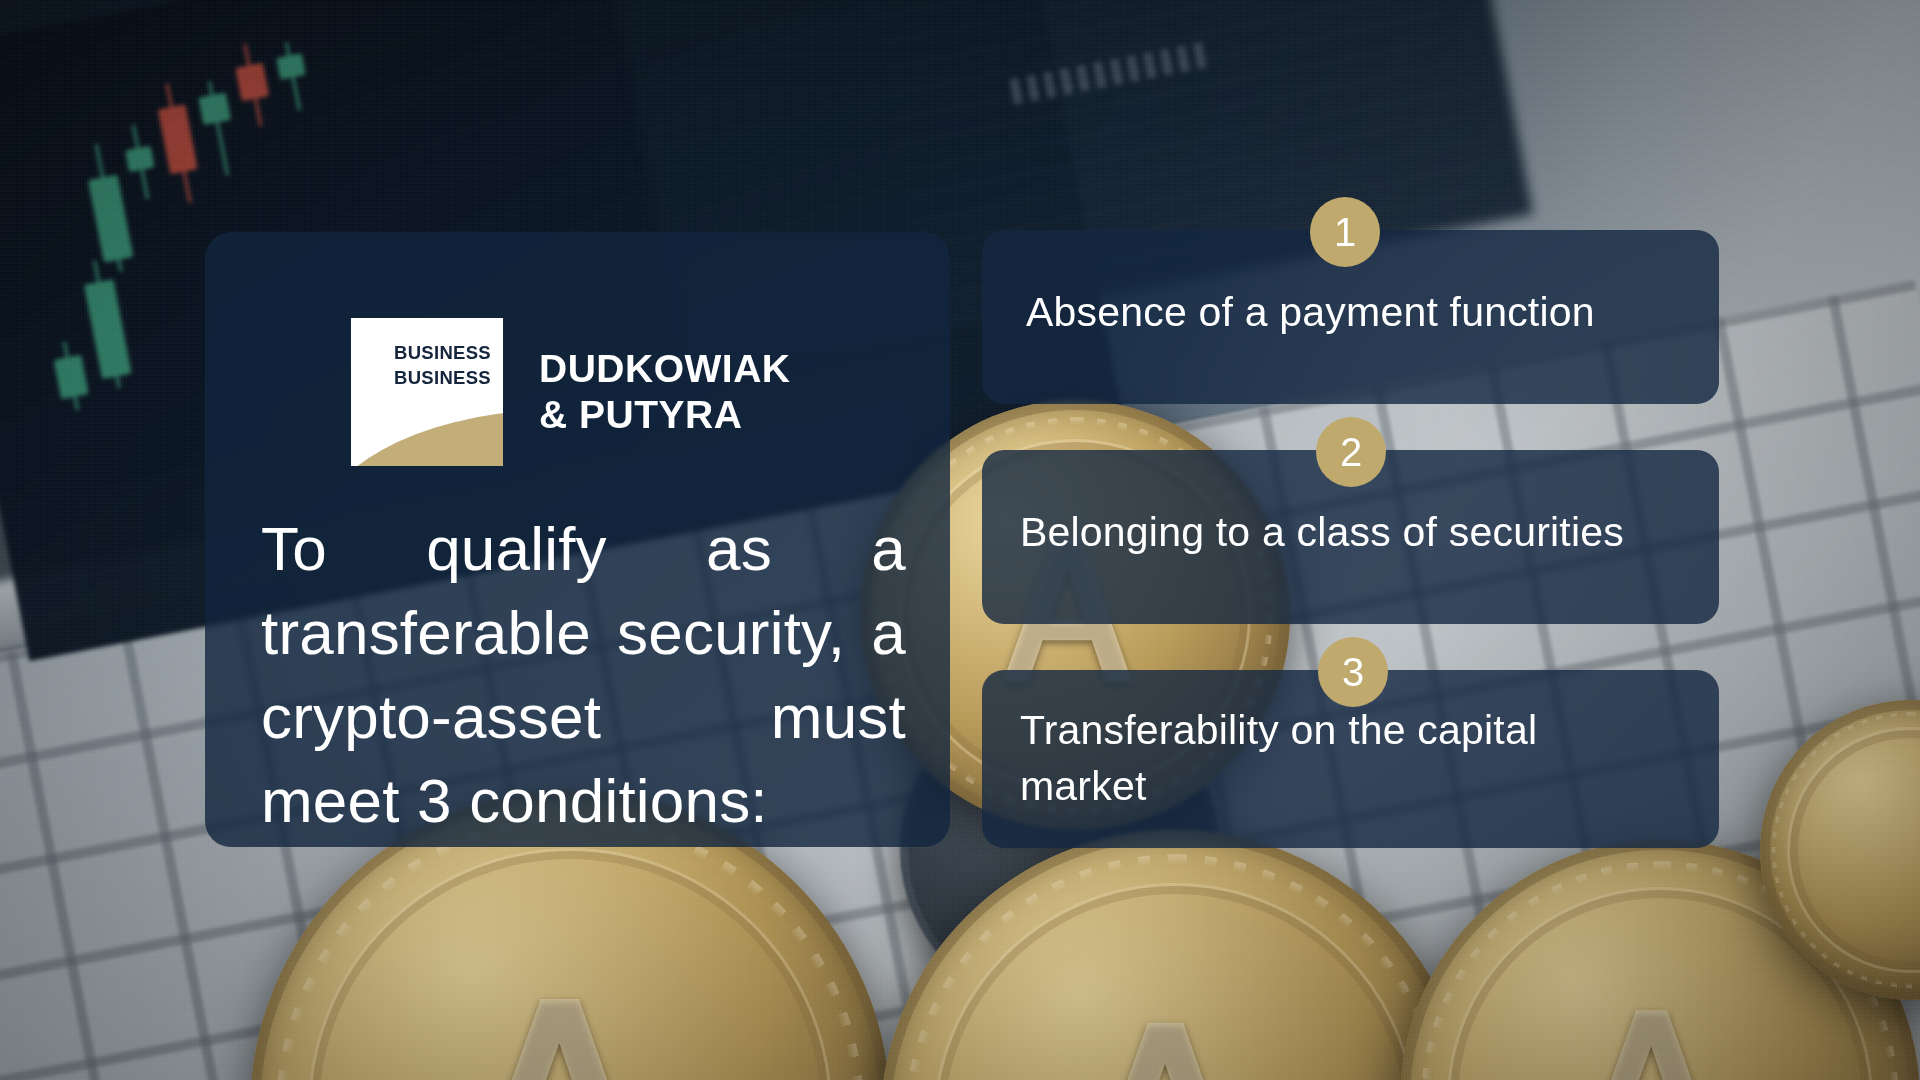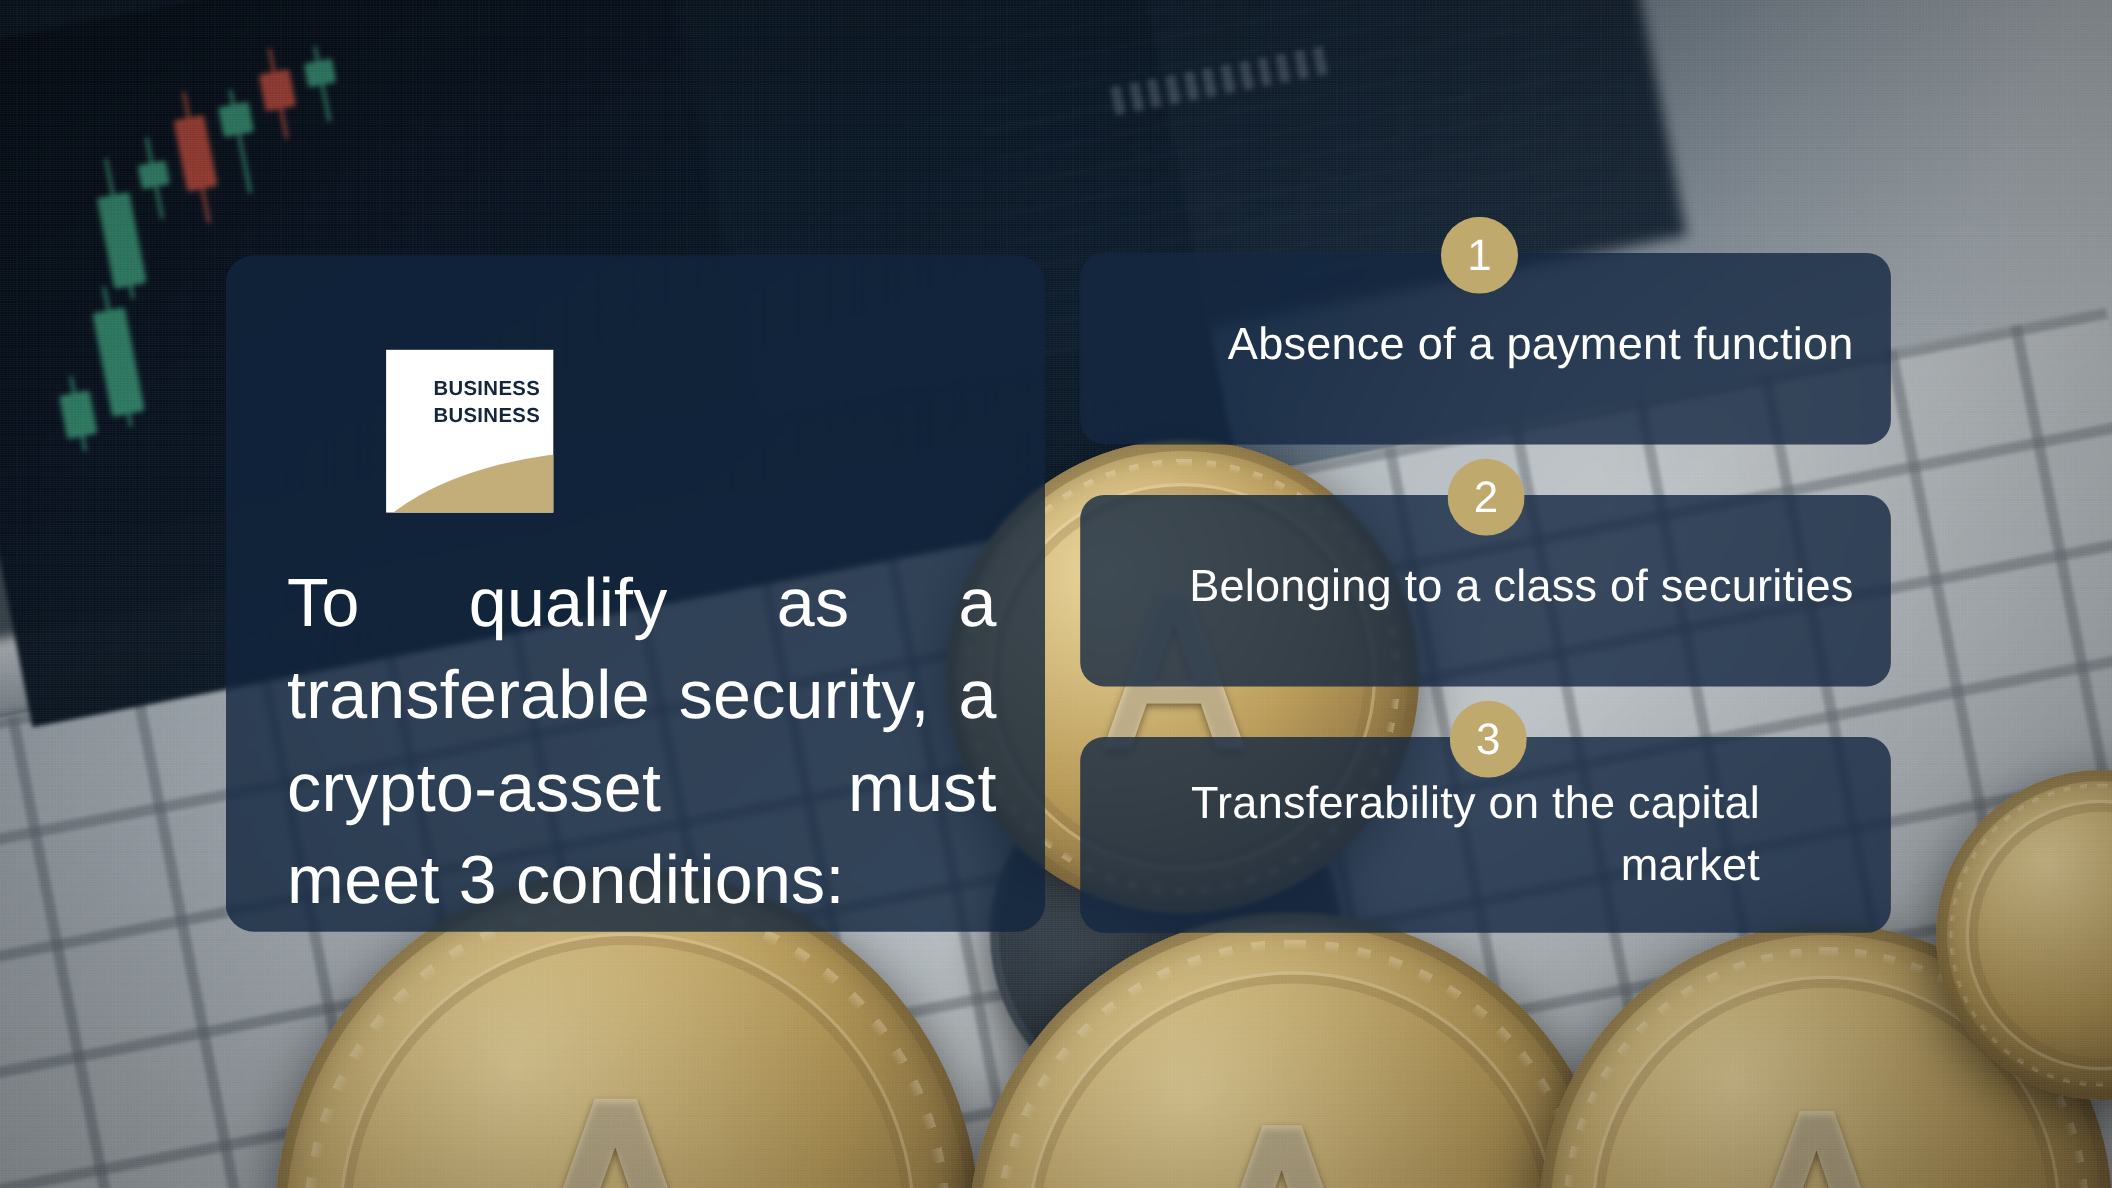--- a/index.html
+++ b/index.html
@@ -268,21 +268,20 @@
     text-align-last: left;
     letter-spacing: 0.2px;
   }
 
   
   .cond-card {
     position: absolute;
     background: rgba(20, 40, 66, 0.80);
     border-radius: 22px;
     backdrop-filter: blur(2px);
-    text-align: right;
   }
   .cond-text {
     position: absolute;
     left: 44px; right: 34px;
     color: #ffffff;
     font-family: "Liberation Sans", sans-serif;
     font-weight: 300;
     font-size: 41px;
     line-height: 56px;
     letter-spacing: 0.2px;
@@ -373,20 +372,22 @@
 
     <div class="logo-wrap">
       <div class="logo-mark">
         <div class="logo-text">
           <div>BUSINESS</div>
           <div>BUSINESS</div>
         </div>
         <div class="logo-swoosh"></div>
       </div>
       <div class="logo-name">
+        <div>DUDKOWIAK</div>
+        <div>&amp; PUTYRA</div>
       </div>
     </div>
 
     <div class="headline">To qualify as a transferable security, a crypto-asset must meet 3 conditions:</div>
   </div>
 
   <div class="cond-card" style="left:982px; top:230px; width:737px; height:174px;">
     <div class="cond-text" style="top:54px;">Absence of a payment function</div>
   </div>
   <div class="badge" style="left:1310px; top:197px;">

